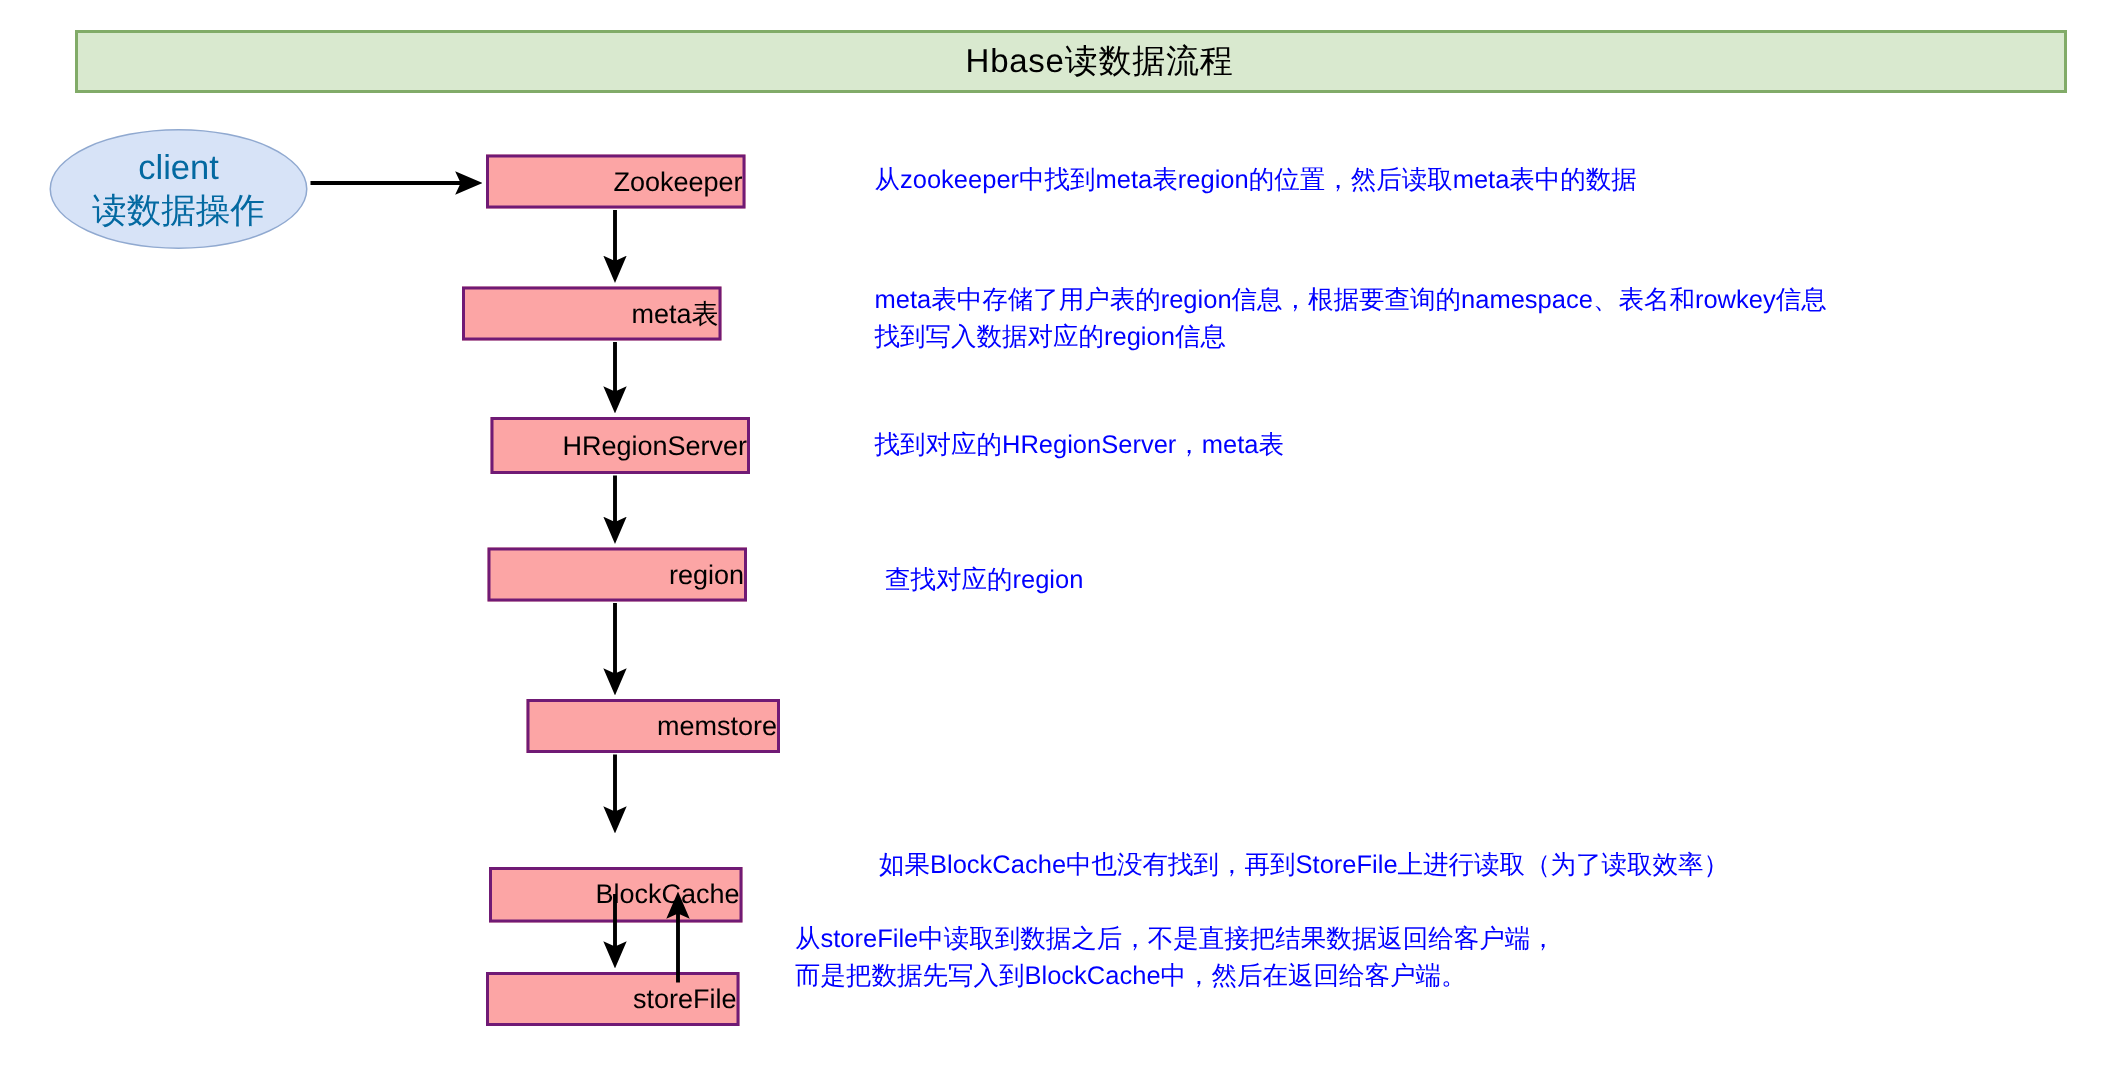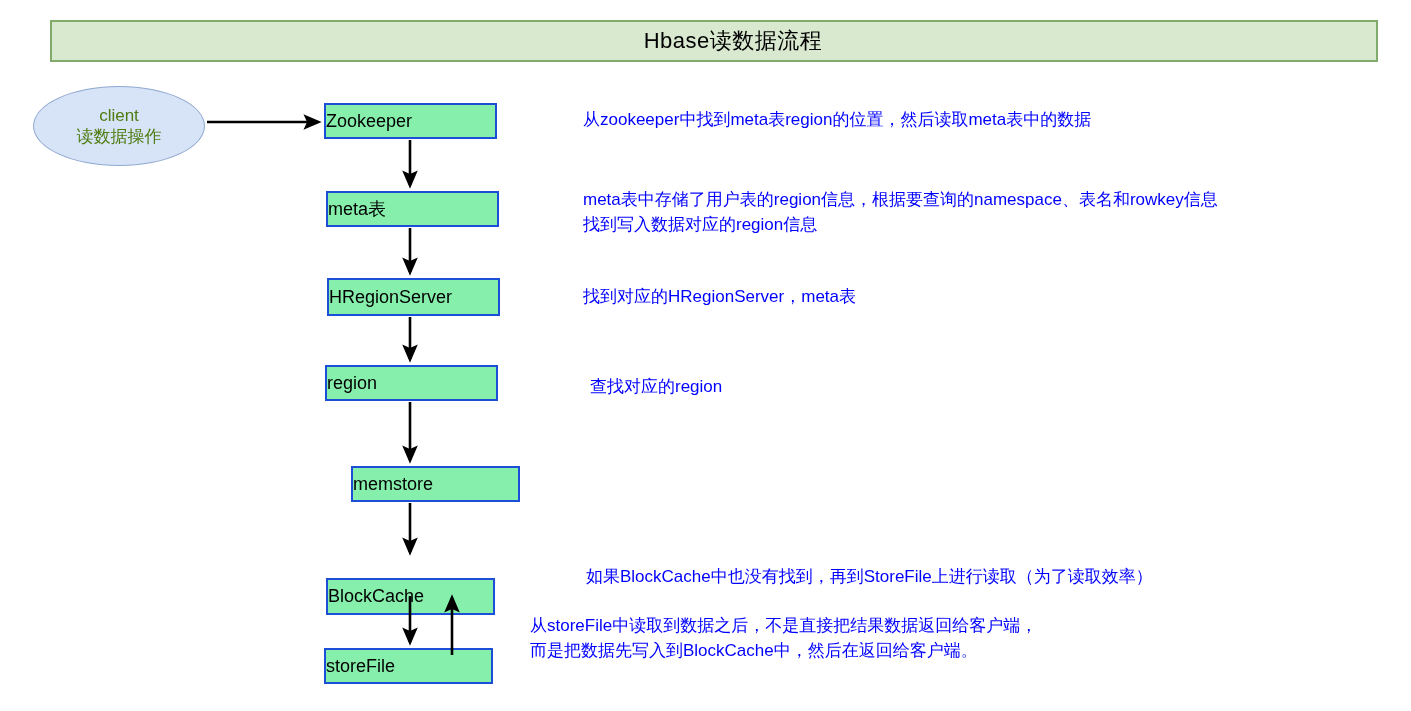--- a/index.html
+++ b/index.html
@@ -52,34 +52,34 @@
     border: 1px solid #90a9d0;
     border-radius: 50%;
     box-sizing: border-box;
     display: flex;
     flex-direction: column;
     align-items: center;
     justify-content: center;
     line-height: 1.25;
   }
   .client-ellipse .line {
-    font-size: 17px;
-    color: #4d7c0f;
+    font-size: 23px;
+    color: #0369a1;
     white-space: nowrap;
   }
 
   
   .node-box {
     position: absolute;
-    background: #86efac;
-    border: 2px solid #1d4ed8;
+    background: #fca5a5;
+    border: 2px solid #701a75;
     box-sizing: border-box;
     display: flex;
     align-items: center;
-    justify-content: flex-start;
+    justify-content: flex-end;
   }
   .node-box .node-label {
     font-size: 18px;
     color: #000000;
     white-space: nowrap;
   }
 
   
   .annotation {
     position: absolute;
@@ -109,21 +109,21 @@
   </div>
 
   <div class="client-ellipse">
     <span class="line">client</span>
     <span class="line">读数据操作</span>
   </div>
 
   <div class="node-box" id="node-zookeeper" style="left: 324px; top: 103px; width: 173px; height: 36px;">
     <span class="node-label">Zookeeper</span>
   </div>
-  <div class="node-box" id="node-meta-table" style="left: 326px; top: 191px; width: 173px; height: 36px;">
+  <div class="node-box" id="node-meta-table" style="left: 308px; top: 191px; width: 173px; height: 36px;">
     <span class="node-label">meta表</span>
   </div>
   <div class="node-box" id="node-hregionserver" style="left: 327px; top: 278px; width: 173px; height: 38px;">
     <span class="node-label">HRegionServer</span>
   </div>
   <div class="node-box" id="node-region" style="left: 325px; top: 365px; width: 173px; height: 36px;">
     <span class="node-label">region</span>
   </div>
   <div class="node-box" id="node-memstore" style="left: 328px; top: 466px; width: 169px; height: 36px; margin-left: 23px;">
     <span class="node-label">memstore</span>

